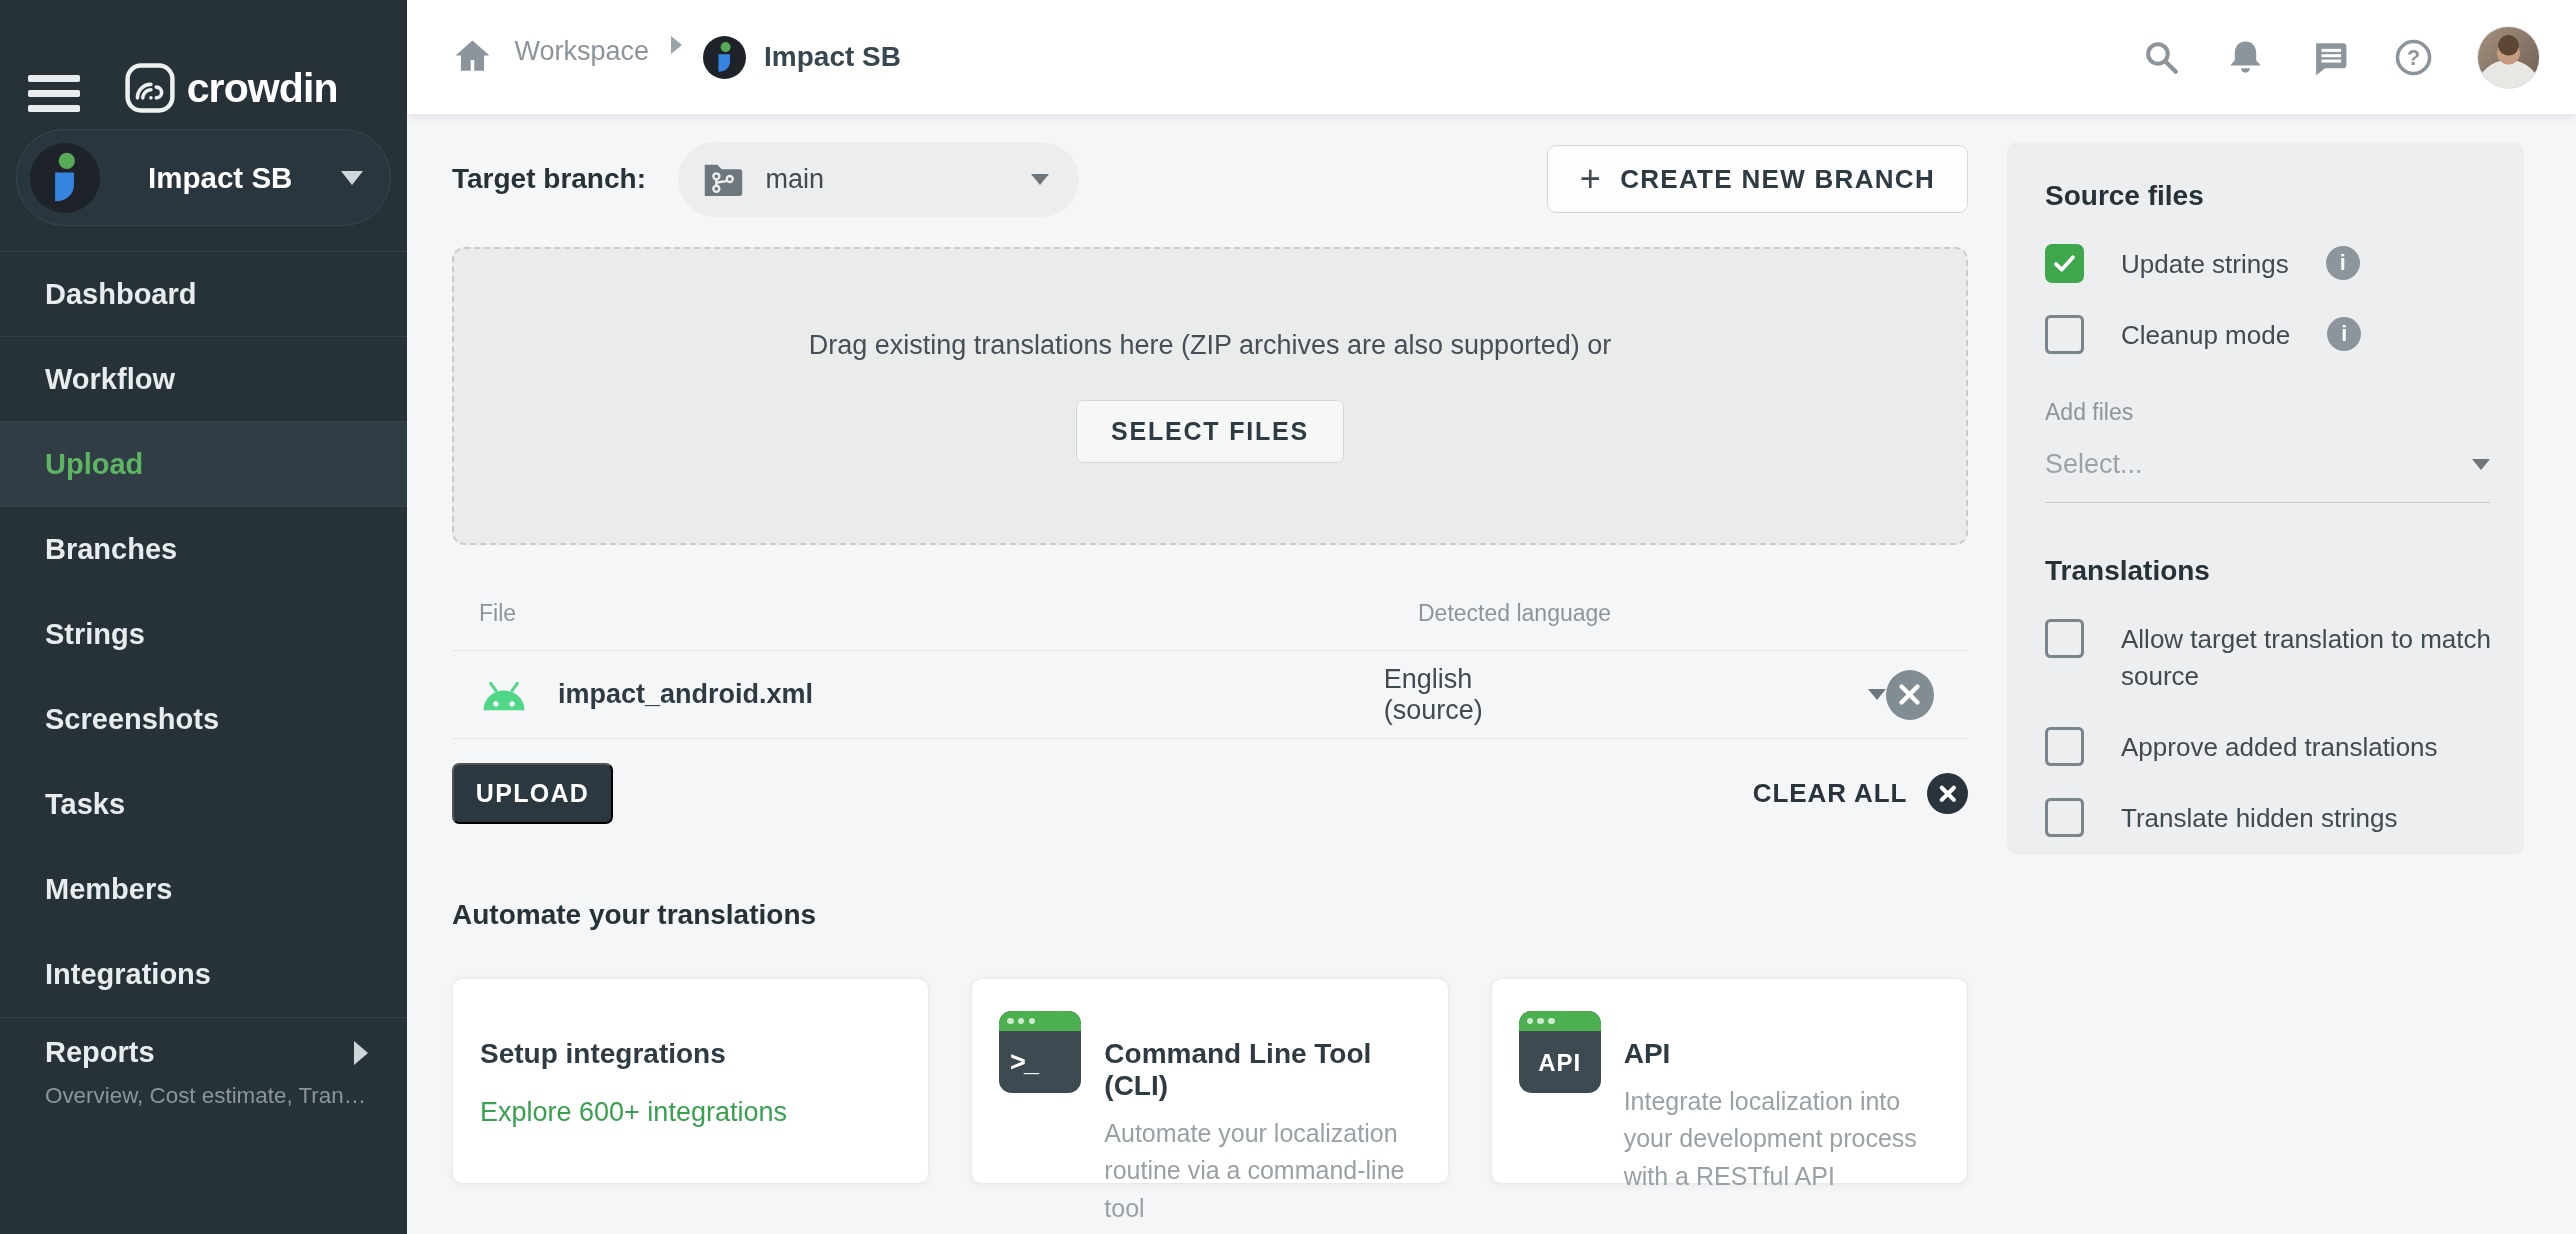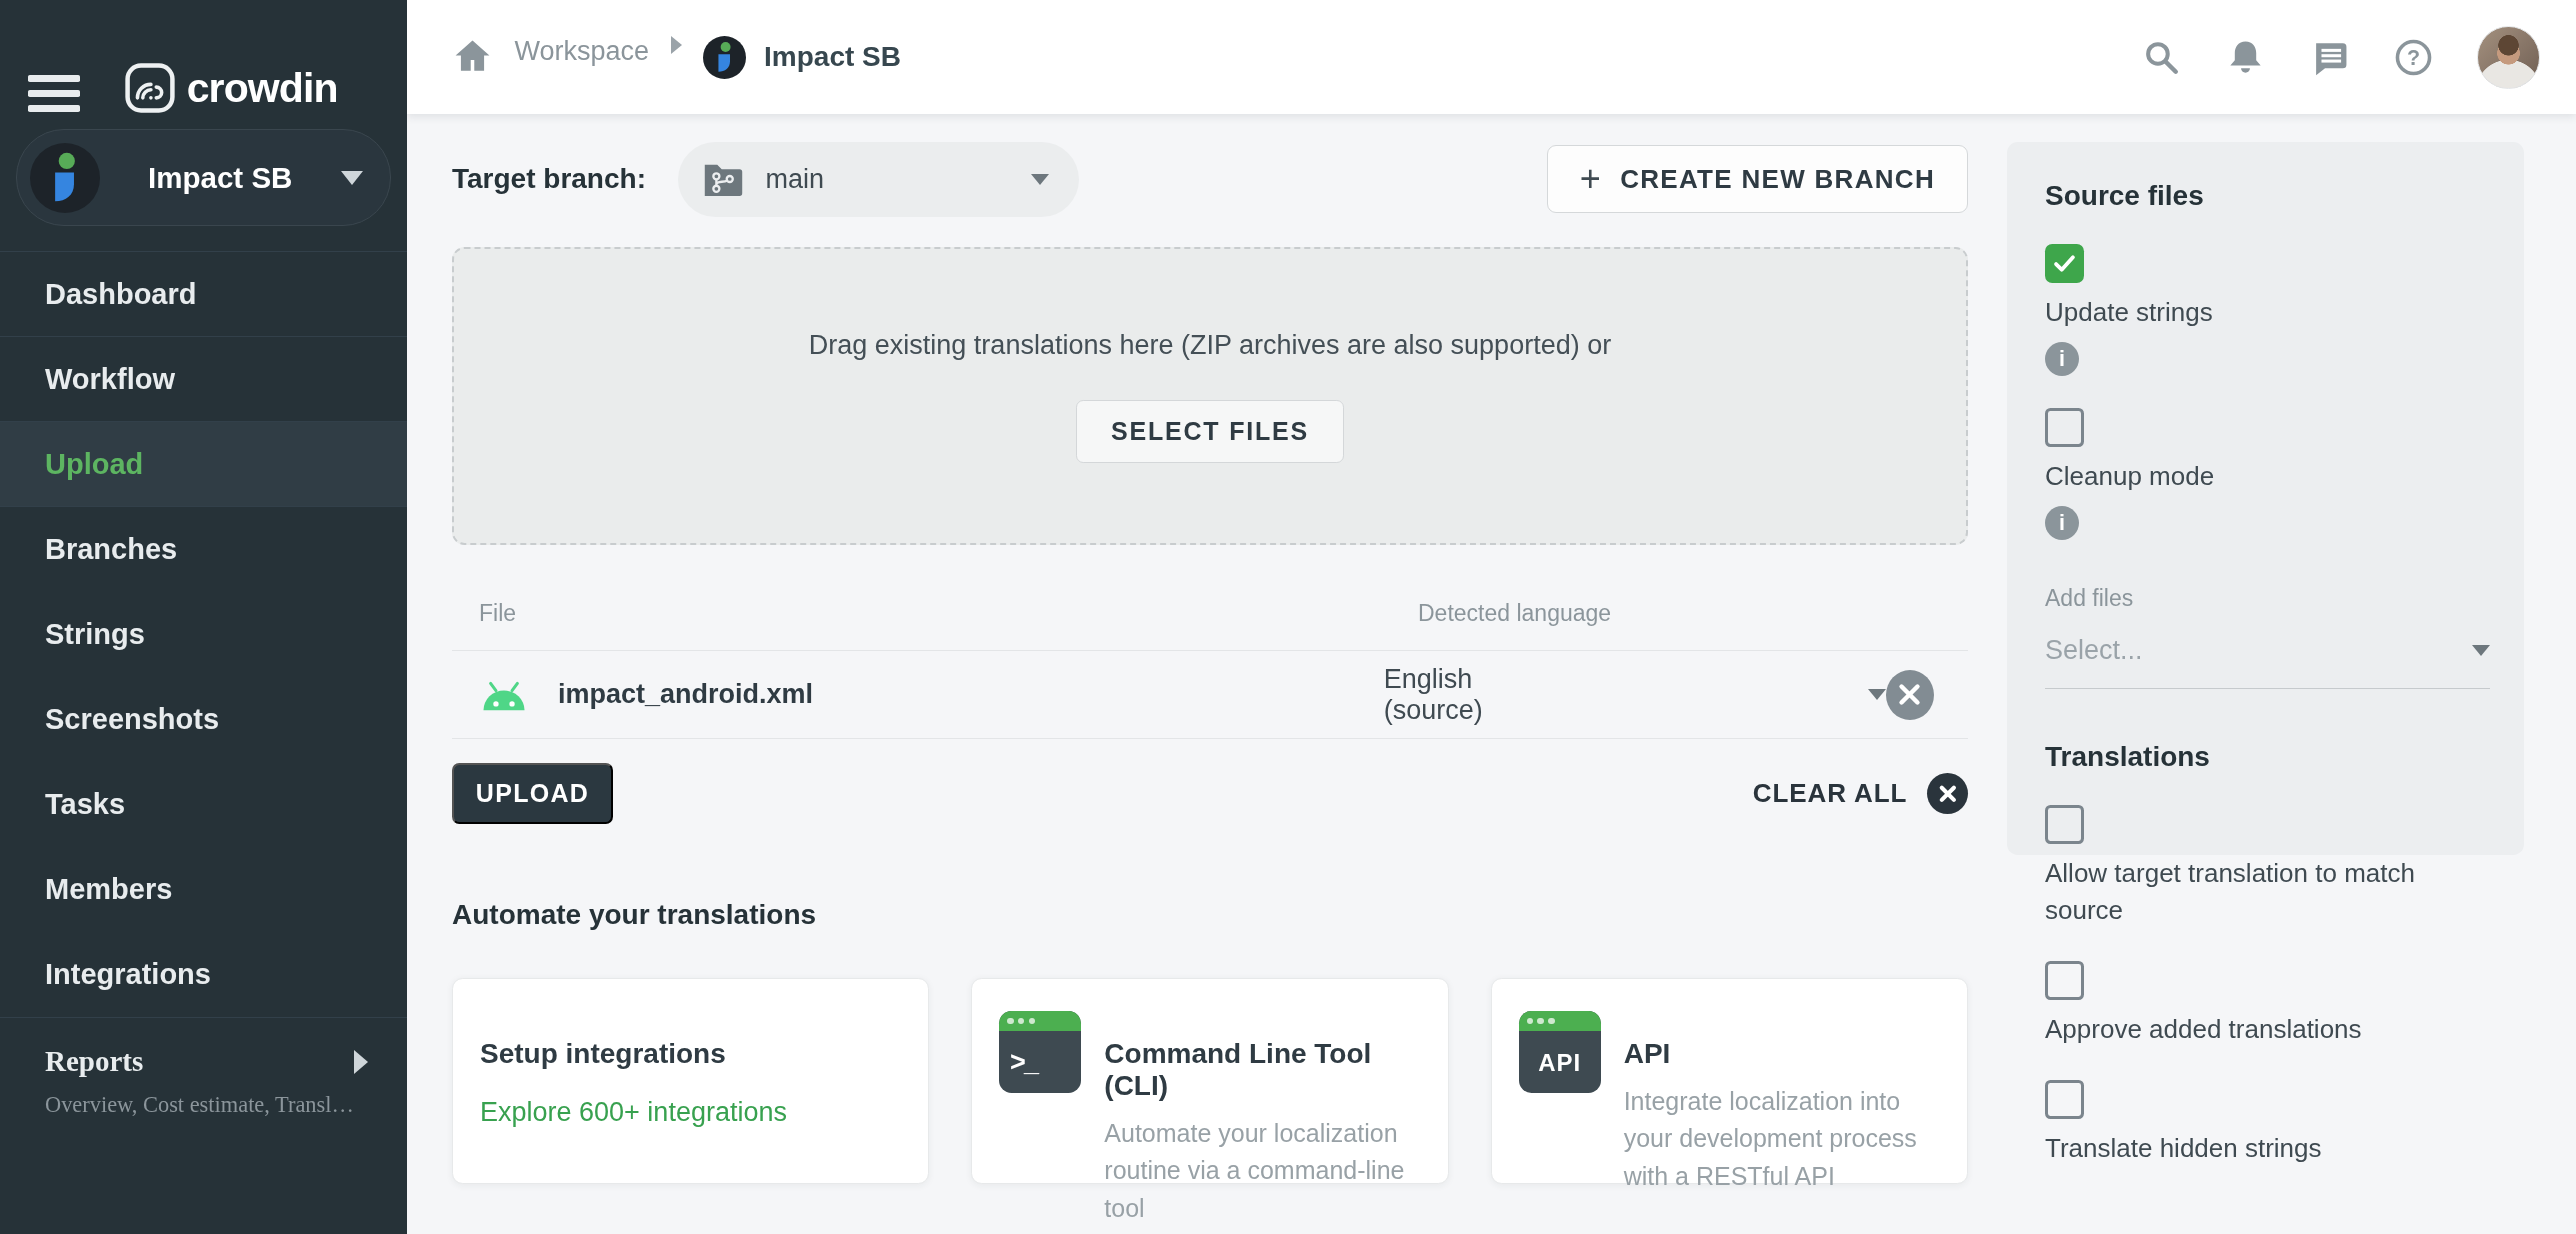--- a/index.html
+++ b/index.html
@@ -32,21 +32,21 @@
   .project-pill .p-name { color:#ffffff; font-size:29.5px; font-weight:bold; flex:1; text-align:center; }
   .caret-down { width:0; height:0; border-left:11.6px solid transparent; border-right:11.6px solid transparent; border-top:14.3px solid #cfd6da; }
 
   .nav { margin-top:25px; border-top:0.9px solid #32404a; }
   .nav-item {
     height:85px; display:flex; align-items:center; padding:0 39px 0 45px;
     color:#e8ecee; font-size:29px; font-weight:bold; cursor:pointer;
   }
   .nav-item.bdr { border-bottom:0.9px solid #32404a; }
   .nav-item.active { background:#303d45; color:#5db561; }
-  .reports-block { border-top:0.9px solid #32404a; padding:27px 39px 0 45px; cursor:pointer;font-family:Liberation Serif, serif; }
+  .reports-block { border-top:0.9px solid #32404a; padding:18px 39px 0 45px; cursor:pointer; }
   .reports-row { display:flex; align-items:center; justify-content:space-between; }
   .reports-row .nav-label { color:#e8ecee; font-size:29px; font-weight:bold; }
   .chev-right { width:0; height:0; border-top:12.5px solid transparent; border-bottom:12.5px solid transparent; border-left:14.3px solid #cfd6da; }
   .reports-sub {
     margin-top:14.3px; color:#8b959b; font-size:22.4px; white-space:nowrap;
     overflow:hidden; text-overflow:ellipsis; max-width:331px;
   }
 
   
   .topbar {
@@ -154,21 +154,21 @@
   .mini-win .body.api { justify-content:center; font-size:24px; letter-spacing:0.9px; }
   .card-text { flex:1; }
   .card-desc { margin-top:12.5px; font-size:25px; line-height:1.5; color:#98a1a6; max-width:326px; }
 
   
   .side-panel {
     position:absolute; left:1600px; top:28px; width:517px; height:713px;
     background:#eceef0; border-radius:10.7px; padding:38px 25px 0 38px;
   }
   .panel-heading { font-size:28px; font-weight:bold; color:#263238; }
-  .opt-row { margin-top:34px; display:flex; align-items:flex-start; gap:11px; cursor:pointer;flex-direction:column; }
+  .opt-row { margin-top:34px; display:flex; align-items:flex-start; gap:37px; cursor:pointer; }
   .checkbox { width:39px; height:39px; border-radius:7.2px; flex:0 0 auto; margin-top:-1.8px; }
   .checkbox.checked { background:#3ea64b; display:flex; align-items:center; justify-content:center; }
   .checkbox.checked svg { width:27px; height:27px; }
   .checkbox.unchecked { background:transparent; border:3.6px solid #7b858d; border-radius:5.4px; }
   .opt-label { font-size:26px; color:#3f4a51; line-height:1.42; max-width:394px; }
   .info-icon {
     width:34px; height:34px; border-radius:50%; background:#8b959b; flex:0 0 auto;
     color:#ffffff; font-size:21.5px; font-weight:bold; font-style:normal;
     display:flex; align-items:center; justify-content:center; cursor:pointer;
   }

